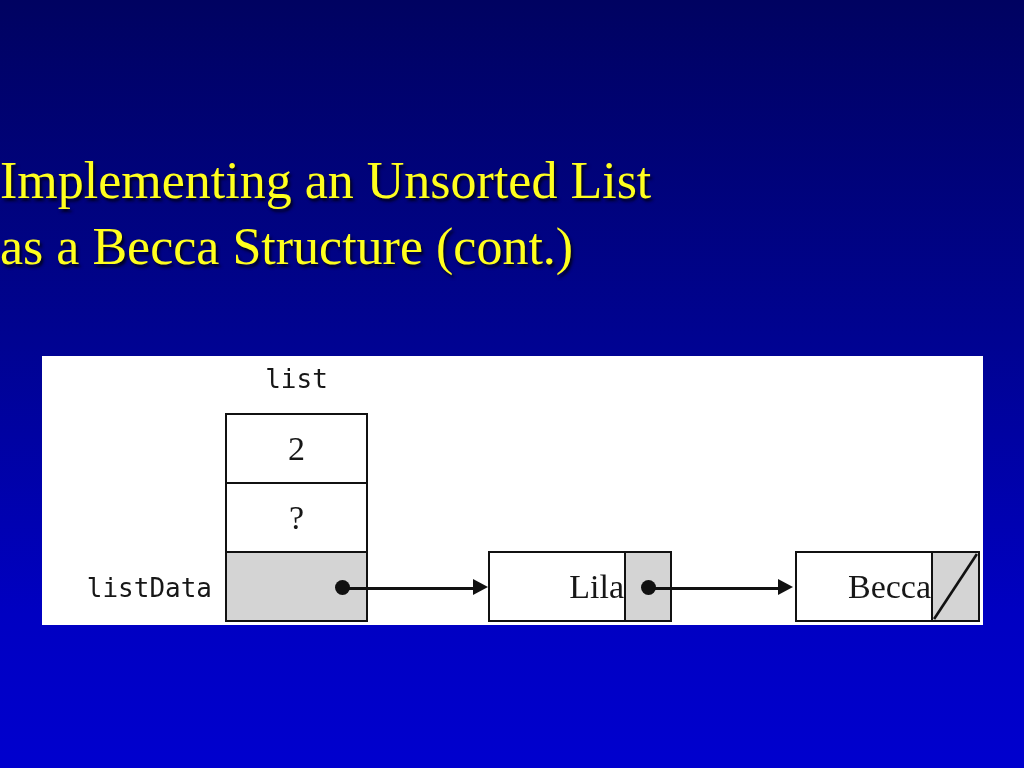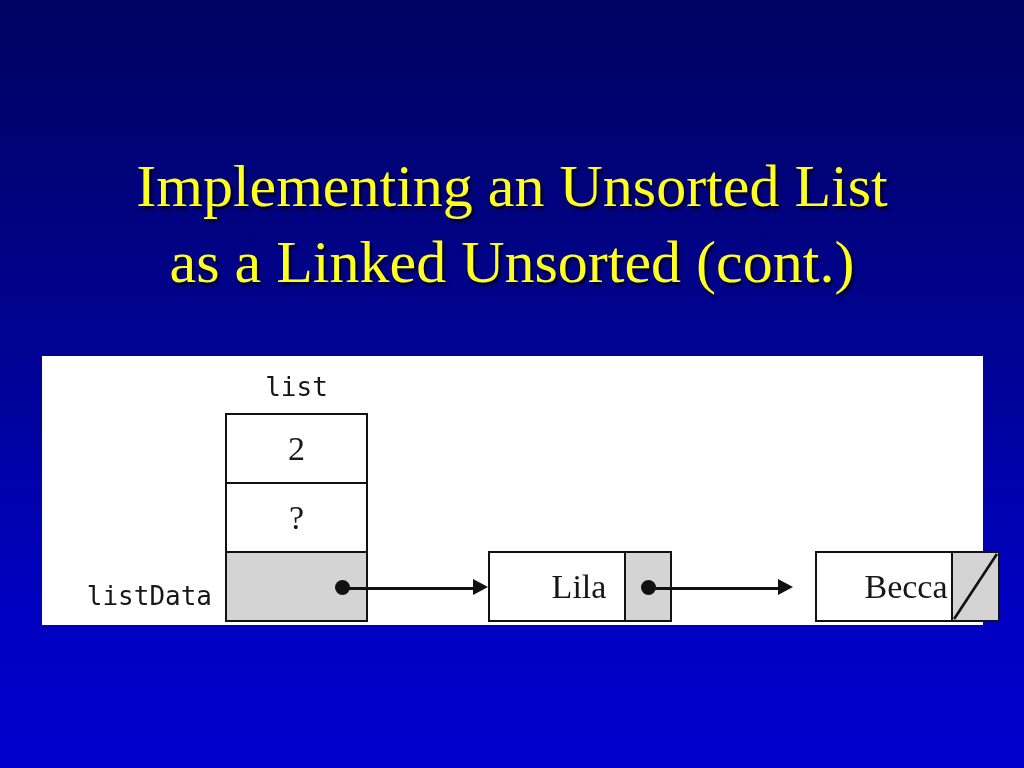--- a/index.html
+++ b/index.html
@@ -7,67 +7,67 @@
     --title-yellow:#ffff1e; --panel-bg:#ffffff; --pointer-gray:#d4d4d4; --line-black:#111111;
   }
   html,body{margin:0;padding:0;}
   .slide{
     position:relative; width:1024px; height:768px; overflow:hidden;
     background:linear-gradient(180deg, var(--bg-top) 0%, var(--bg-mid) 45%, #0000c2 80%, var(--bg-bottom) 100%);
     font-family:"Liberation Serif", serif;
   }
   .title{
     position:absolute; top:148px; left:0; width:100%; margin:0;
-    text-align:center; color:var(--title-yellow);
-    font-family:"Liberation Serif", serif; font-size:60px; font-weight:normal; line-height:1.27;
+    text-align:left; color:var(--title-yellow);
+    font-family:"Liberation Serif", serif; font-size:52px; font-weight:normal; line-height:1.27;
     text-shadow:2px 3px 3px rgba(0,0,15,0.85);
   }
   .panel{
     position:absolute; left:42px; top:356px; width:941px; height:269px;
     background:var(--panel-bg); color:var(--line-black);
   }
-  .mono{font-family:"DejaVu Sans Mono", monospace; font-size:26px; color:#171717;margin-top:8px;}
+  .mono{font-family:"DejaVu Sans Mono", monospace; font-size:26px; color:#171717;}
   .val{font-family:"Liberation Serif", serif; font-size:34px; color:#171717;}
   .list-label{position:absolute; left:183px; top:8px; width:143px; text-align:center;}
   .record{
     position:absolute; left:183px; top:57px; width:143px; height:209px;
     box-sizing:border-box; border:2px solid var(--line-black);
     display:flex; flex-direction:column;
   }
   .record .cell{flex:1; display:flex; align-items:center; justify-content:center;}
   .record .cell.b{border-bottom:2px solid var(--line-black);}
   .cell.gray{background:var(--pointer-gray);}
   .flabel{
     position:absolute; left:0; width:170px; height:67px;
     display:flex; align-items:center; justify-content:flex-end;
   }
   .fl-0{top:59px;} .fl-1{top:128px;} .fl-2{top:198px;}
   .node{
     position:absolute; top:195px; height:71px; box-sizing:border-box;
     border:2px solid var(--line-black); display:flex;
   }
-  .node .data{flex:1; display:flex; align-items:center; justify-content:center; border-right:2px solid var(--line-black); background:#fff;padding-left:44px;}
+  .node .data{flex:1; display:flex; align-items:center; justify-content:flex-end; border-right:2px solid var(--line-black); background:#fff;padding-left:44px;}
   .node .next{background:var(--pointer-gray); position:relative;}
   .node-lila{left:446px; width:184px;} .node-lila .next{width:44px;}
-  .node-becca{left:753px; width:185px;margin-left:20px;} .node-becca .next{width:45px;}
+  .node-becca{left:753px; width:185px;} .node-becca .next{width:45px;}
   .dot{position:absolute; width:15px; height:15px; border-radius:50%; background:var(--line-black);}
   .hline{position:absolute; height:3px; background:var(--line-black); top:231px;}
   .ahead{
     position:absolute; top:223px; width:0; height:0;
     border-top:8px solid transparent; border-bottom:8px solid transparent;
     border-left:15px solid var(--line-black);
   }
   .slash{position:absolute; inset:0; width:100%; height:100%; display:block;}
 </style>
 </head>
 <body>
 
 <div class="slide">
 
-  <h1 class="title"><span>Implementing an Unsorted List</span><br><span>as a Linked Unsorted (cont.)</span></h1>
+  <h1 class="title"><span>Implementing an Unsorted List</span><br><span>as a Becca Structure (cont.)</span></h1>
 
   <div class="panel">
 
     <div class="list-label mono">list</div>
 
     <div class="flabel fl-2 mono">listData</div>
 
     <div class="record">
       <div class="cell b">
         <span class="val">2</span>

